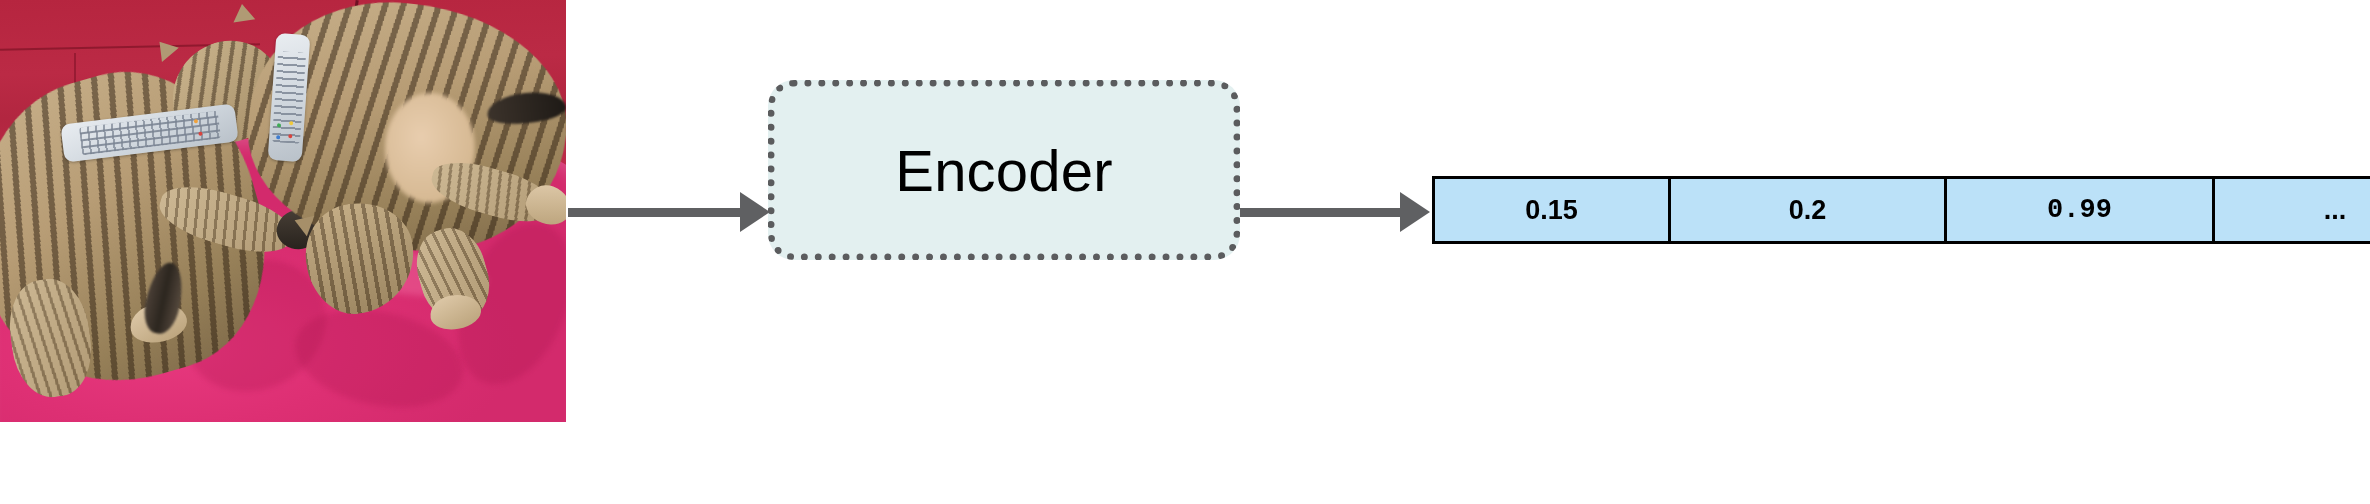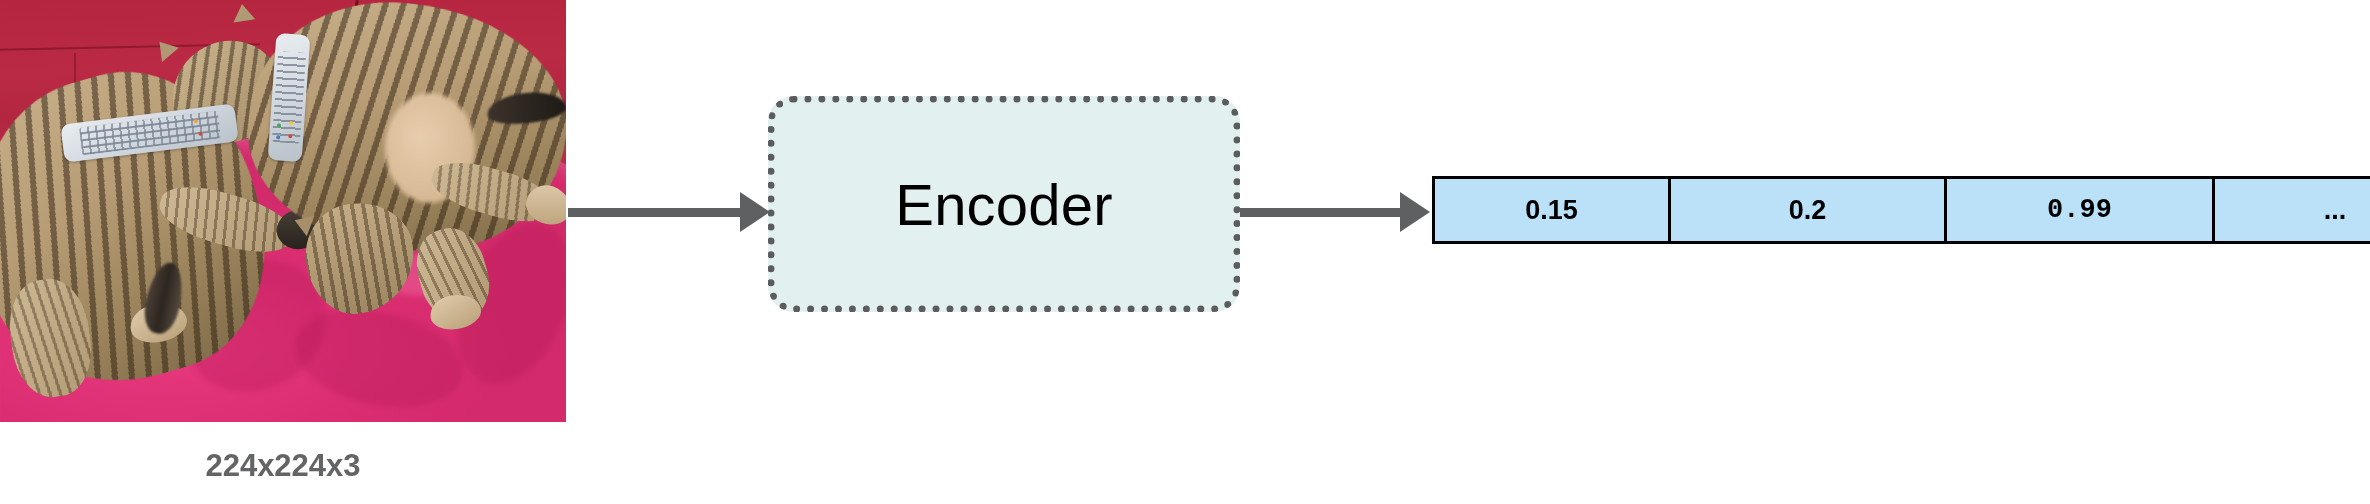--- a/index.html
+++ b/index.html
@@ -191,23 +191,23 @@
     width: 0; height: 0;
     border-top: 20px solid transparent;
     border-bottom: 20px solid transparent;
     border-left: 30px solid #5f6062;
   }
 
   
   .encoder {
     position: absolute;
     left: 768px;
-    top: 96px;
+    top: 80px;
     width: 472px;
-    height: 216px;
+    height: 180px;
     background: #e3f0f0;
     border: 7px dotted #5b5c5e;
     border-radius: 26px;
     box-sizing: border-box;
     display: flex;
     align-items: center;
     justify-content: center;
   }
   .encoder-label {
     font-size: 58px;
@@ -337,15 +337,14 @@
       <span>0.2</span>
     </div>
     <div class="vcell" style="width:268px;font-family:Liberation Mono, monospace;">
       <span>0.99</span>
     </div>
     <div class="vcell" style="width:240px;">
       <span>...</span>
     </div>
   </div>
 
-  <div class="caption caption-input">224x224x3</div>
 
 </div>
 
 </body></html>

